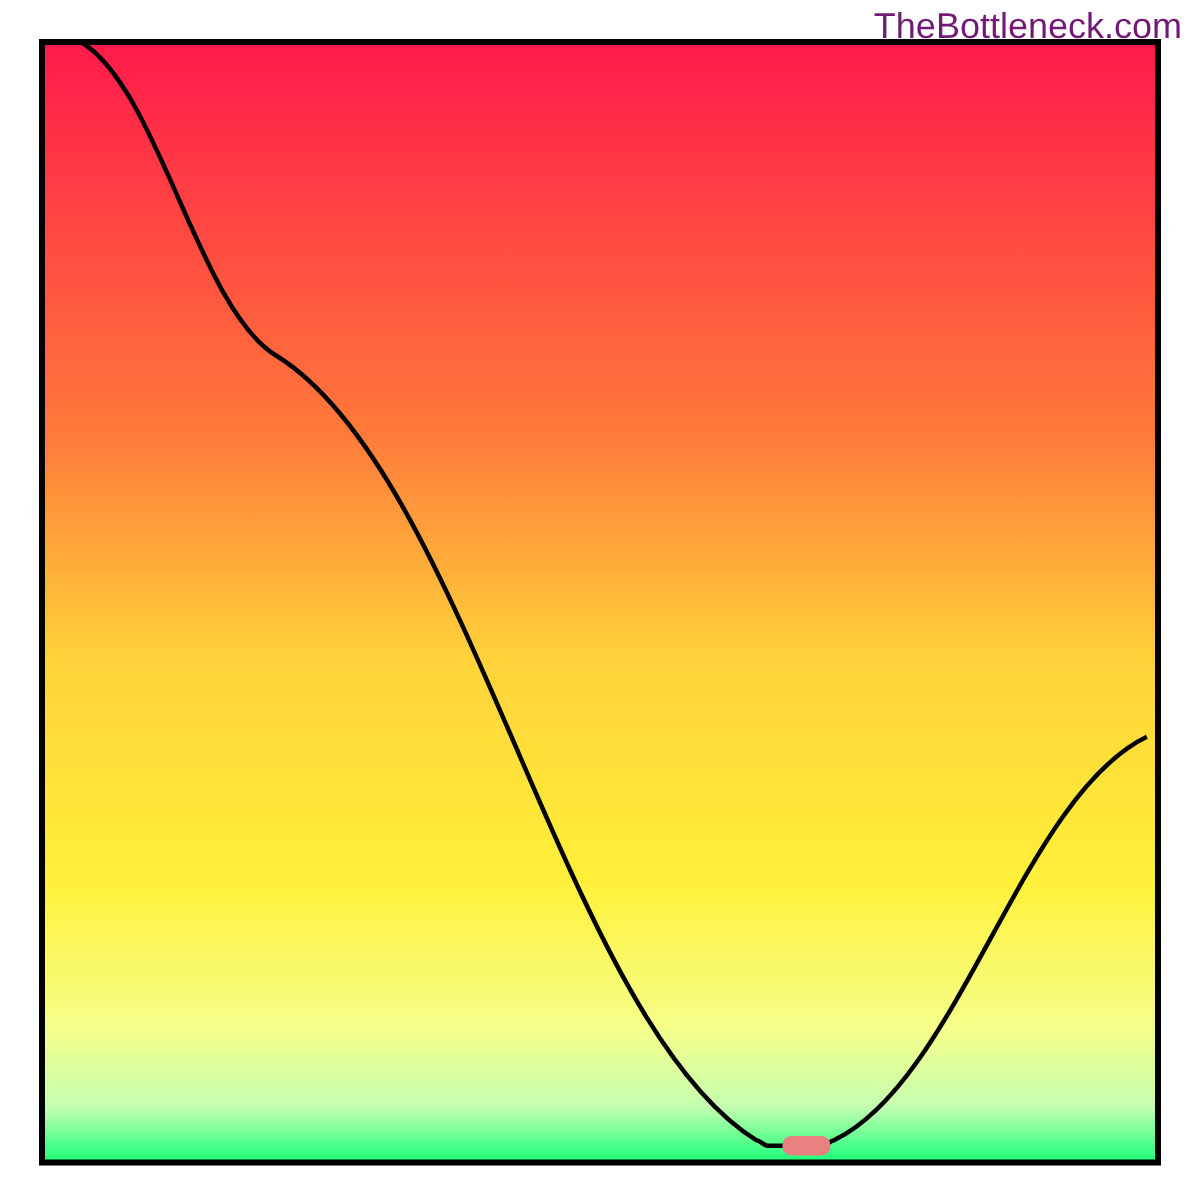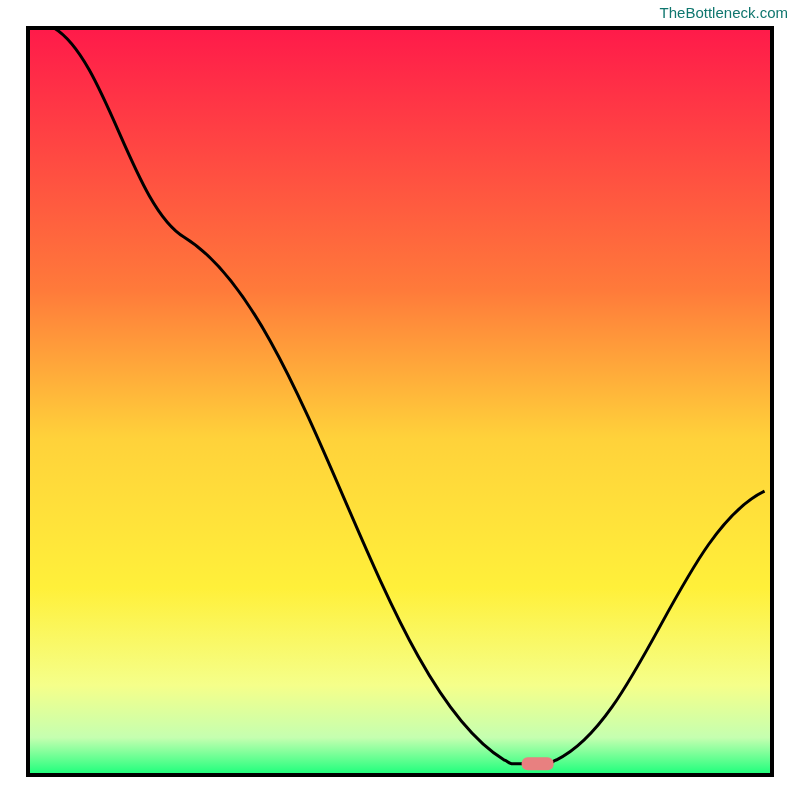--- a/index.html
+++ b/index.html
@@ -12,22 +12,22 @@
   }
   .chart-container {
     position: relative;
     width: 800px;
     height: 800px;
   }
   .watermark {
     position: absolute;
     top: 4px;
     right: 12px;
-    font-size: 15px;
-    color: #0f766e;
+    font-size: 24px;
+    color: #701a75;
     font-weight: 500;
     z-index: 10;
   }
   svg {
     display: block;
   }
 </style>
 </head>
 <body>
 

